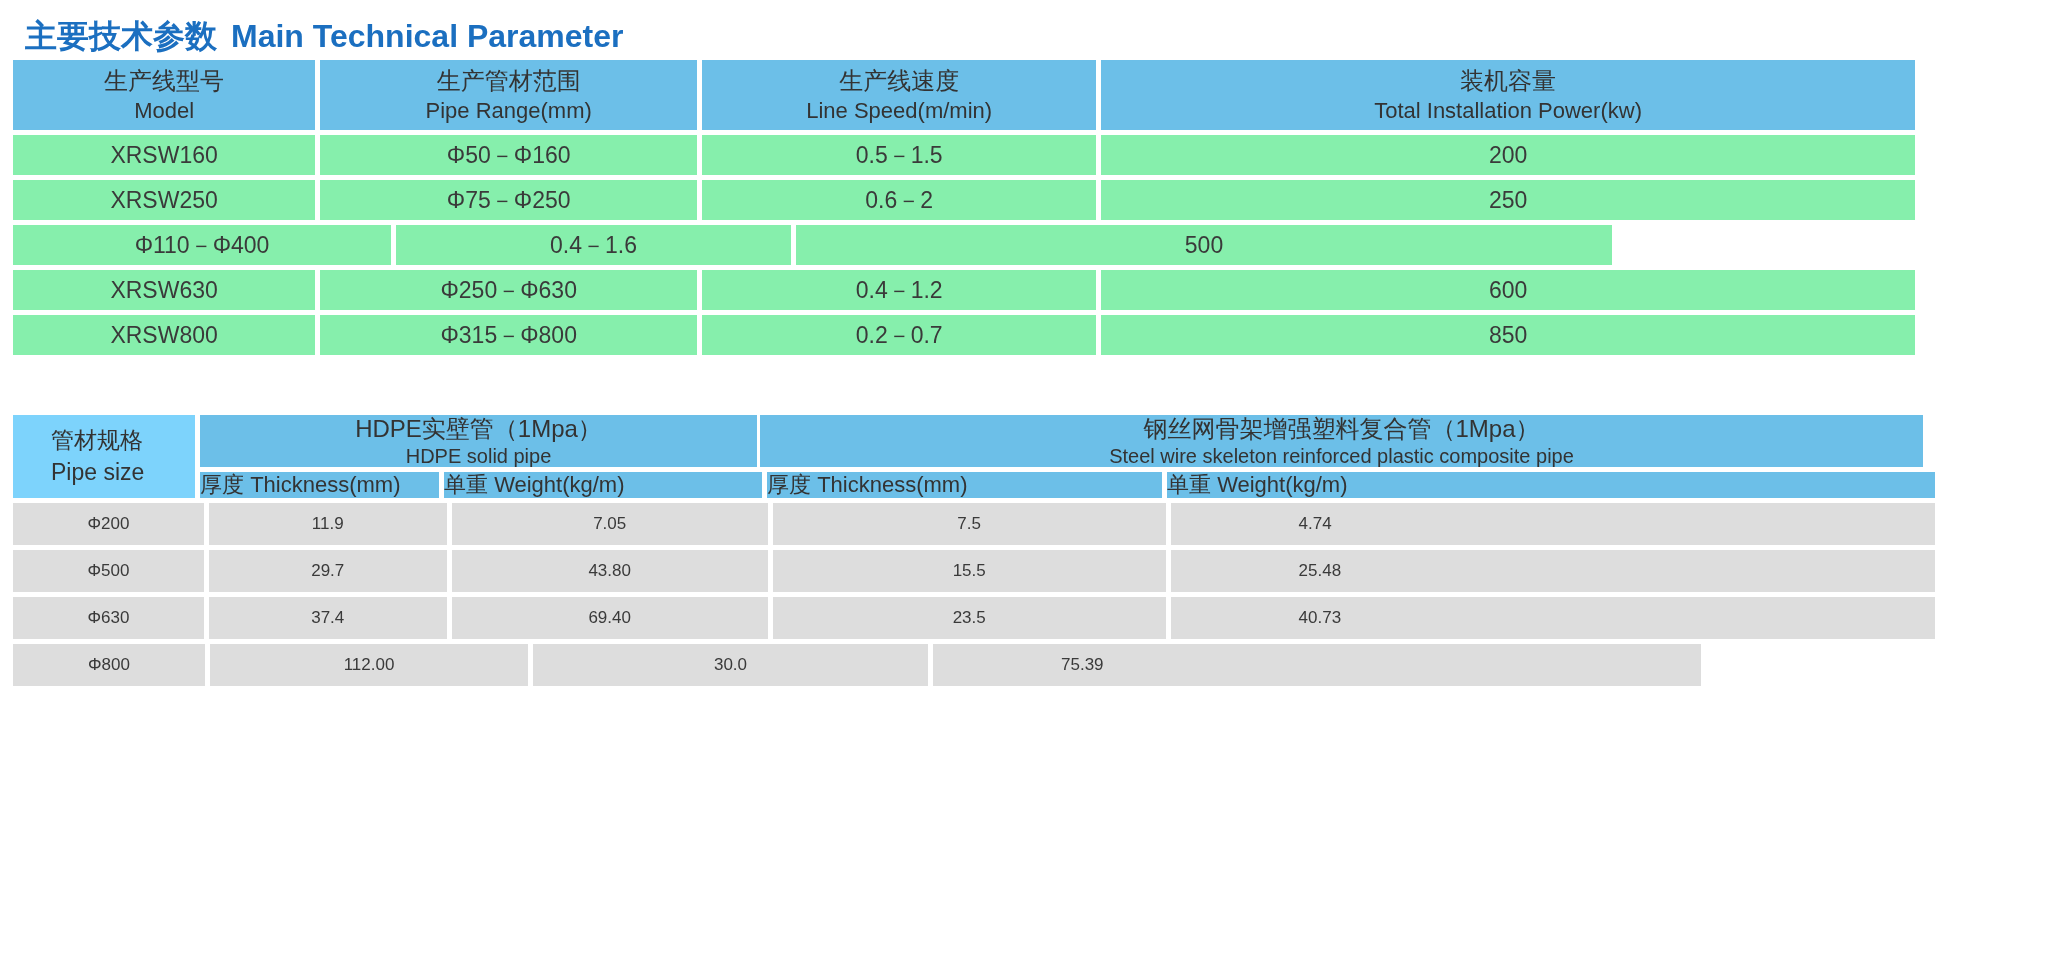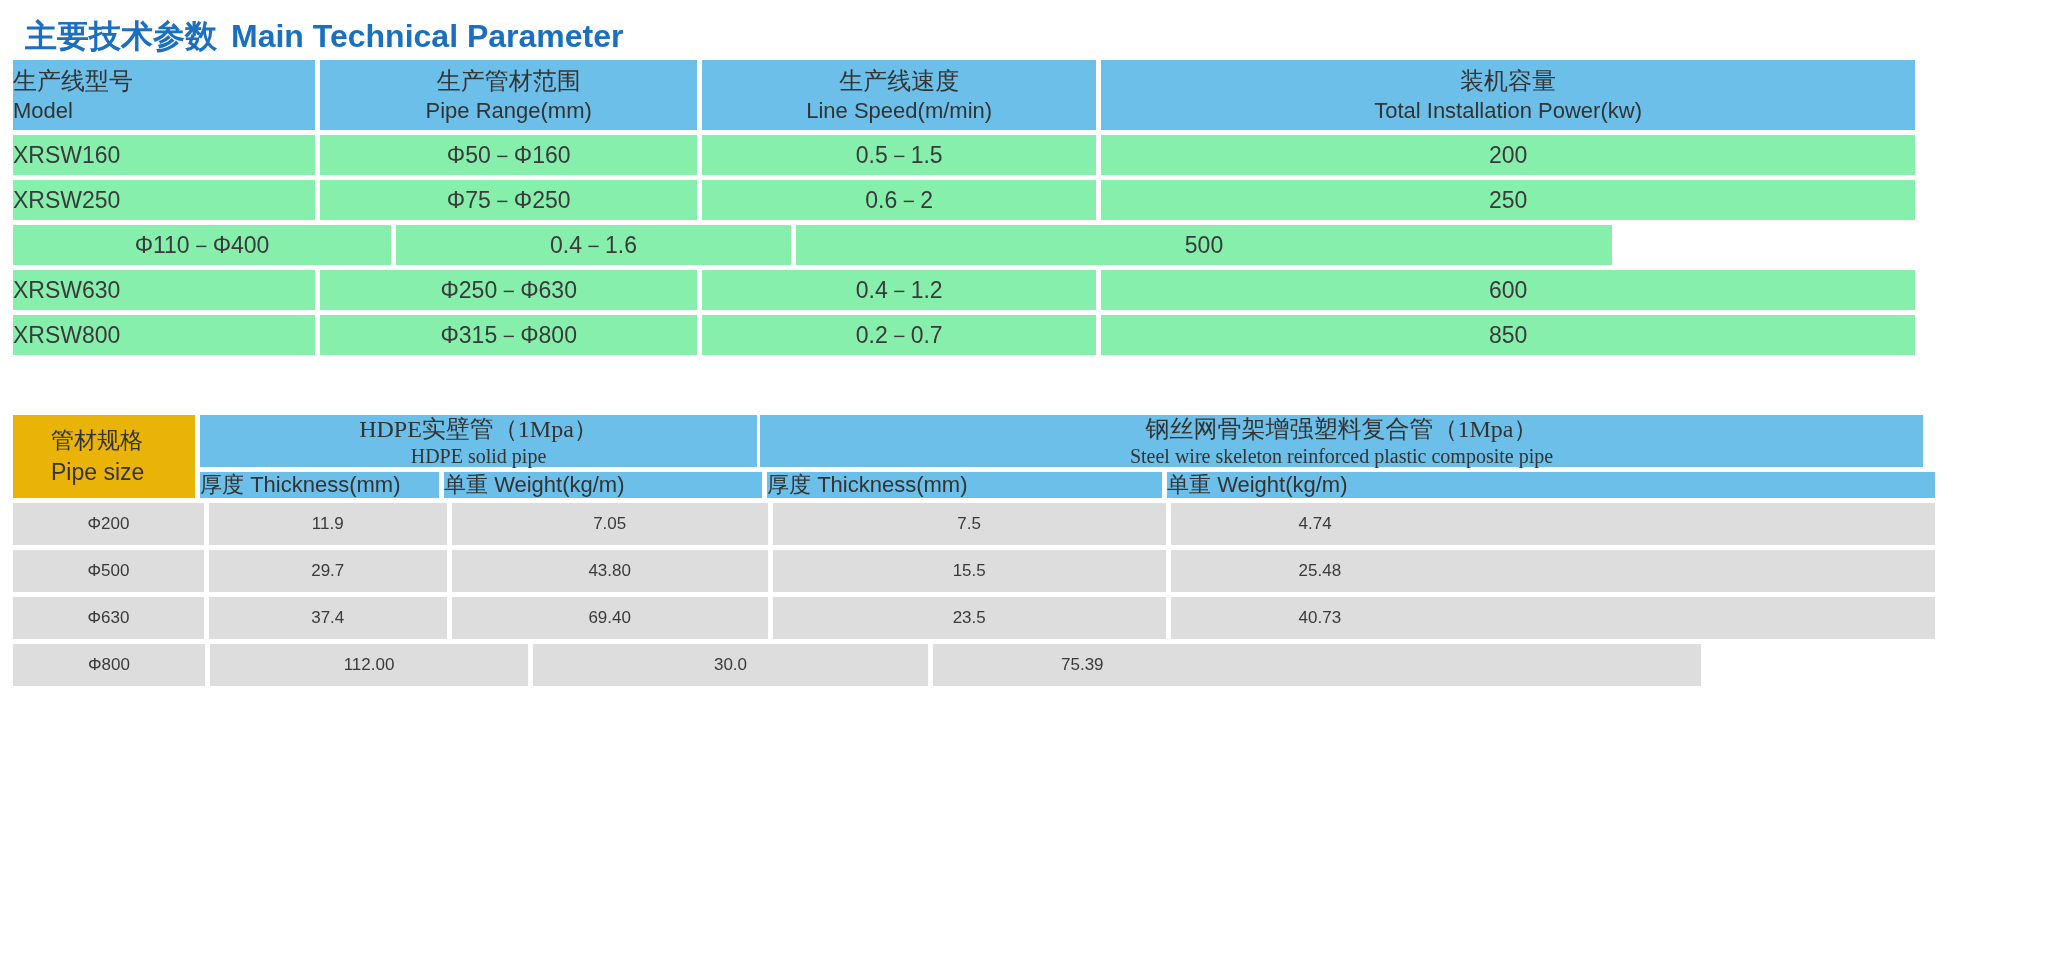--- a/index.html
+++ b/index.html
@@ -48,49 +48,49 @@
     text-align: center;
   }
   .cell.head {
     background: #6cbfe8;
     color: #333333;
   }
   .cell .cn { font-size: 24px; }
   .cell .en { font-size: 22px; }
 
   
-  .t1 .c1 { width: 303px; align-items: flex-start; }
+  .t1 .c1 { width: 303px; align-items: center; }
   .t1 .c2 { width: 378px; }
   .t1 .c3 { width: 395px; }
   .t1 .c4 { width: 816px; }
   .t1 .head { height: 70px; }
   .t1 .trow.datarow .cell { height: 40px; }
   .t1 .trow.headrow .cell { height: 70px; }
 
   .spacer { height: 60px; }
 
   
   .t2 { width: 1922px; }
 
   .t2-headblock { display: flex; gap: 5px; }
   .t2-sidecell {
-    background: #eab308;
+    background: #7dd3fc;
     color: #333333;
     width: 192px;
     height: 83px;
     display: flex;
     flex-direction: column;
     align-items: flex-start;
     justify-content: center;
     padding-left: 38px;
     font-size: 23px;
     line-height: 1.38;
   }
   .t2-groupwrap { display: flex; flex-direction: column; gap: 5px; flex: 1; }
-  .t2-grouprow { display: flex; gap: 3px; font-family: Liberation Serif, serif; }
+  .t2-grouprow { display: flex; gap: 3px; }
   .t2-subrow { display: flex; gap: 5px; }
   .grp {
     background: #6cbfe8;
     color: #333333;
     height: 52px;
     display: flex;
     flex-direction: column;
     align-items: center;
     justify-content: center;
     line-height: 1.25;

